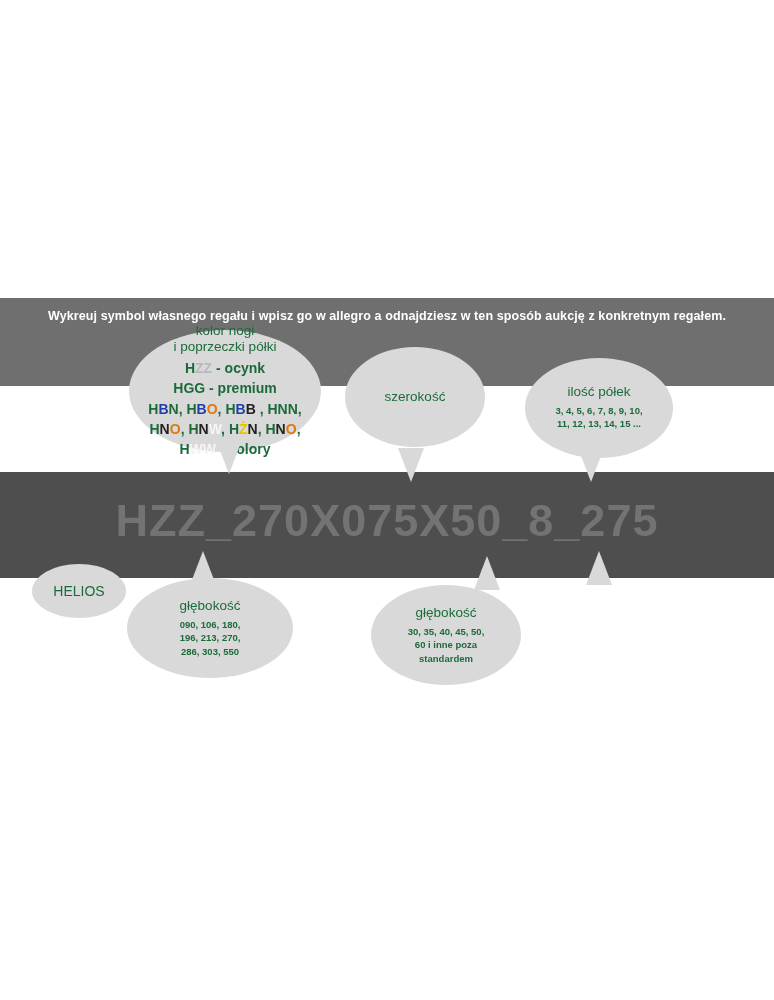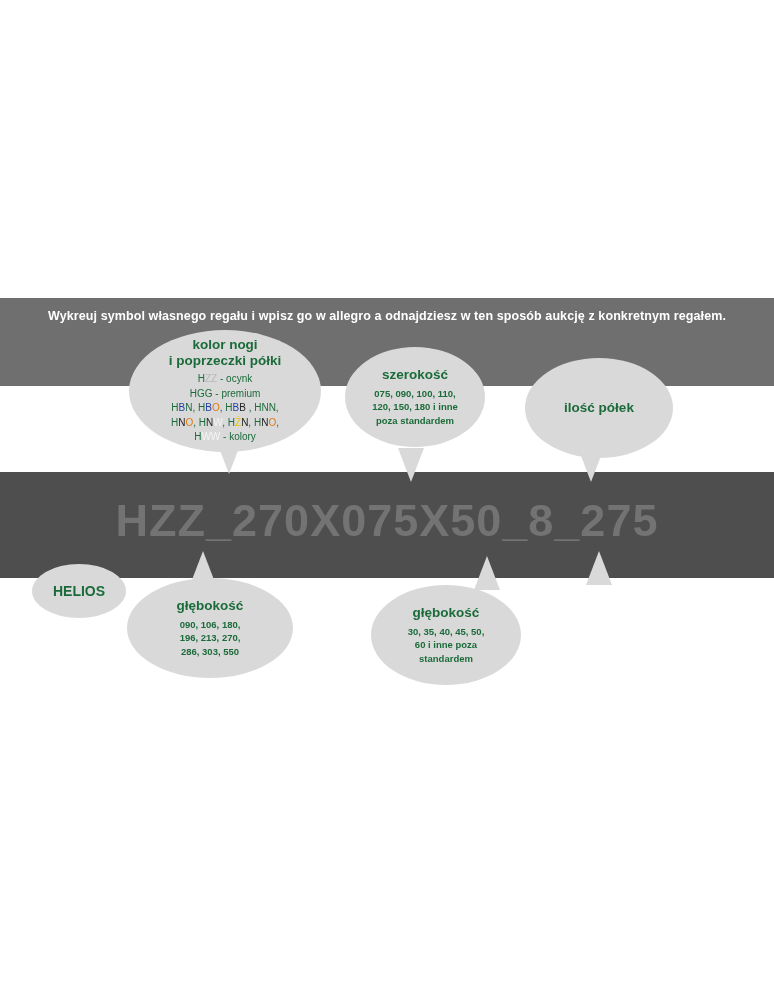--- a/index.html
+++ b/index.html
@@ -90,21 +90,21 @@
   .bubble {
     position: absolute;
     background: #d9d9d9;
     border-radius: 50% / 50%;
     box-sizing: border-box;
     text-align: center;
     color: #1b6b3a;
   }
   .bubble .title {
     color: #1b6b3a;
-    font-weight: bold;
+    font-weight: normal;
     font-size: 13.5px;
     line-height: 1.15;
   }
   .bubble .body {
     color: #1b6b3a;
     font-weight: bold;
     font-size: 9.5px;
     line-height: 1.45;
     margin-top: 4px;
   }
@@ -158,21 +158,21 @@
 
   
   .c-blue { color: #1f3fa8; }
   .c-green { color: #1b6b3a; }
   .c-orange { color: #e07a10; }
   .c-grey { color: #b9b9b9; }
   .c-black { color: #222222; }
   .c-white { color: #f5f5f5; }
   .c-yellow { color: #e8c200; }
 
-  .kolor-line { font-weight: normal; font-size: 10px; line-height: 1.45; }
+  .kolor-line { font-weight: bold; font-size: 14px; line-height: 1.45; }
 </style>
 </head>
 <body>
 
 <div id="stage">
 
   <div class="band band-top"></div>
   <div class="band band-mid"></div>
   <div class="band band-dark"></div>
   <div class="band band-low"></div>
@@ -195,30 +195,29 @@
           <div class="kolor-line"><span class="c-green">H</span><span class="c-black">N</span><span class="c-orange">O</span><span class="c-green">, </span><span class="c-green">H</span><span class="c-black">N</span><span class="c-white">W</span><span class="c-green">, </span><span class="c-green">H</span><span class="c-yellow">Ż</span><span class="c-black">N</span><span class="c-green">, </span><span class="c-green">H</span><span class="c-black">N</span><span class="c-orange">O</span><span class="c-green">,</span></div>
           <div class="kolor-line"><span class="c-green">H</span><span class="c-white">WW</span><span class="c-green"> - kolory</span></div>
         </div>
     </div>
   </div>
   <div class="tail tail-down" id="t-kolor"></div>
 
   <div class="bubble" id="b-szer">
     <div class="bubble-inner">
       <div class="title">szerokość</div>
-      <div class="body" style="white-space: pre-line;">075, 090, 100, 110,
-120, 150, 180  i inne
-poza standardem</div>
     </div>
   </div>
   <div class="tail tail-down" id="t-szer"></div>
 
   <div class="bubble" id="b-ilosc">
     <div class="bubble-inner">
       <div class="title">ilość półek</div>
+      <div class="body" style="white-space: pre-line;">3, 4, 5, 6, 7, 8, 9, 10,
+11, 12, 13, 14, 15 ...</div>
     </div>
   </div>
   <div class="tail tail-down" id="t-ilosc"></div>
 
   <div class="bubble" id="b-helios">
     <div class="bubble-inner">
       <div class="title">HELIOS</div>
     </div>
   </div>
 

